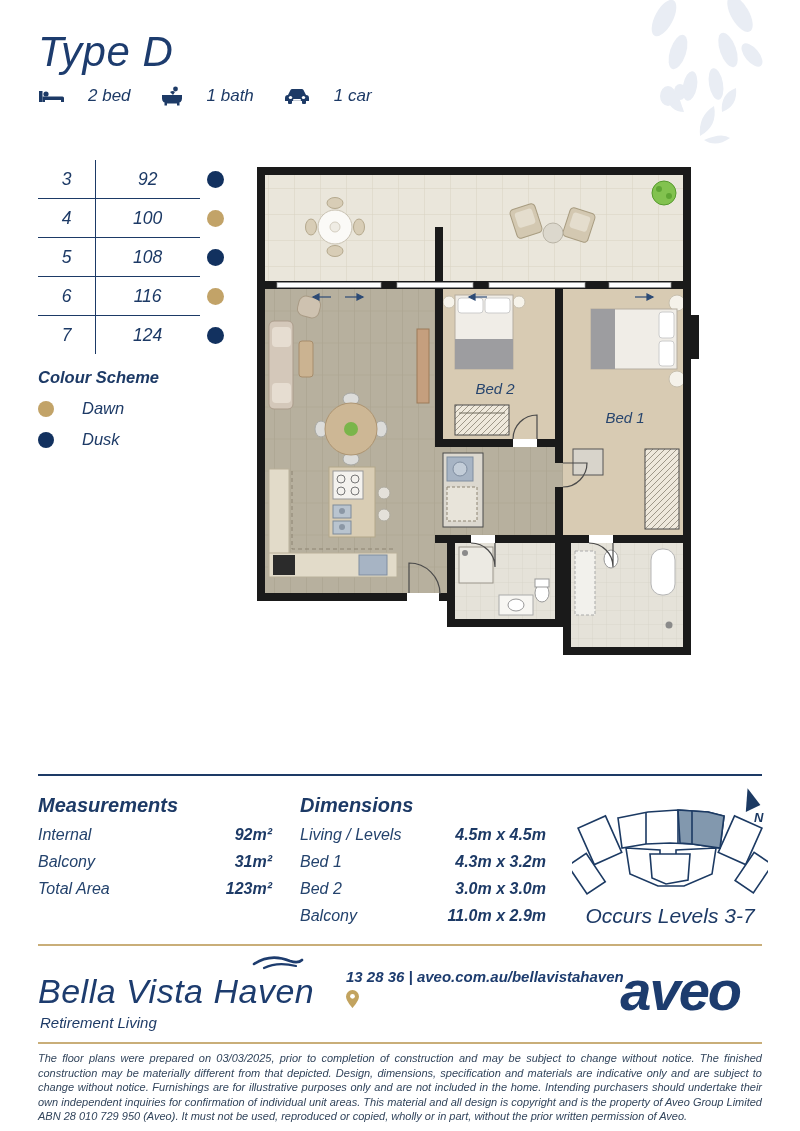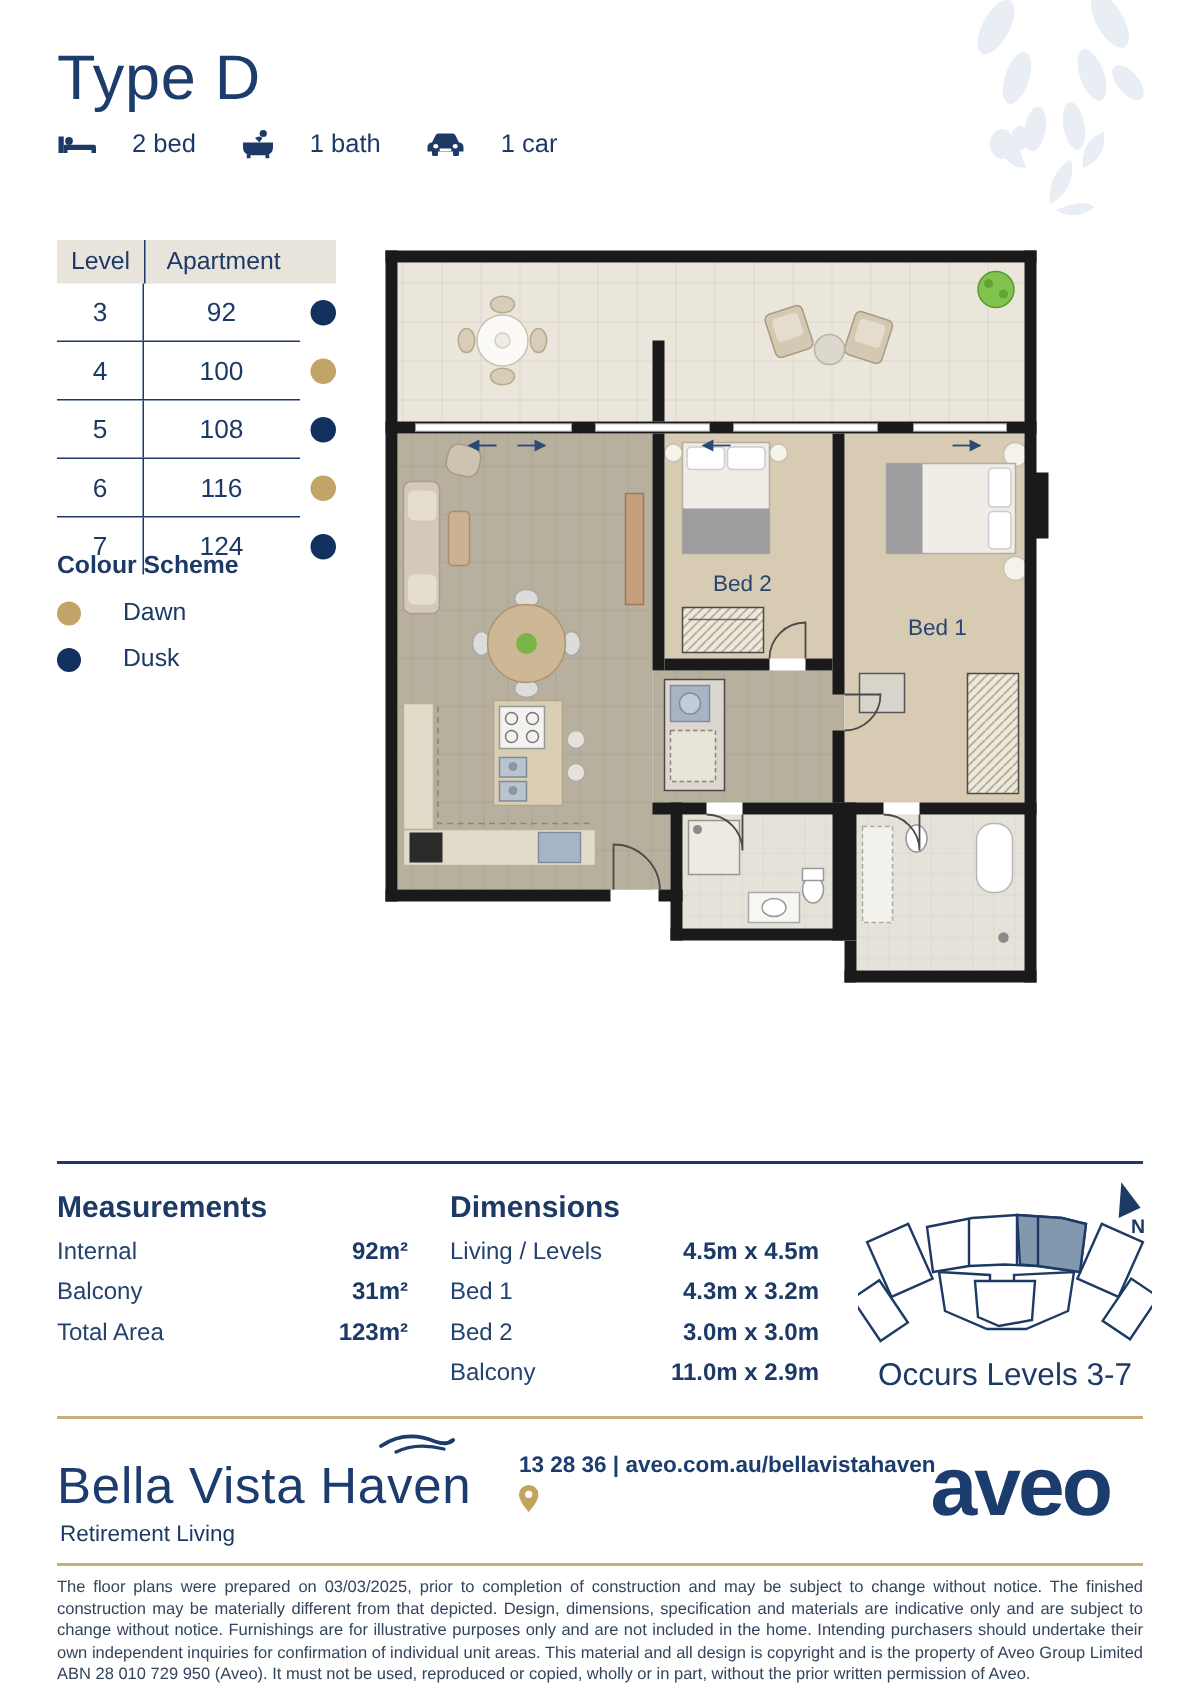--- a/index.html
+++ b/index.html
@@ -1,17 +1,17 @@
 <!DOCTYPE html>
 <html><head>
 <meta charset="utf-8">
 <style>
   html,body{margin:0;padding:0;background:#ffffff;}
   .page{position:relative;width:776px;height:1131px;background:#ffffff;overflow:hidden;
-        font-family:"Liberation Sans", sans-serif;color:#1d3a66;}
+        font-family:"Liberation Sans", sans-serif;color:#1d3a66;font-style:italic;}
   .abs{position:absolute;}
   .title{font-size:42px;letter-spacing:.5px;color:#1d3c6e;}
   .feat-row{display:flex;align-items:center;gap:30px;}
   .feat{display:flex;align-items:center;gap:24px;font-size:17px;color:#1d3a66;}
   .tbl{width:186px;}
   .tbl-head{display:flex;background:#e9e4db;height:29px;line-height:29px;font-size:16.5px;}
   .tbl-row{display:flex;align-items:center;height:38px;font-size:17.5px;}
   .c-level{width:58px;text-align:center;border-right:1.5px solid #1d3a66;height:100%;
            display:flex;align-items:center;justify-content:center;}
   .c-apt{width:104px;text-align:center;display:flex;align-items:center;justify-content:center;height:100%;}
@@ -85,24 +85,20 @@
         <ellipse cx="6.5" cy="10.5" rx="1.7" ry="1.5" fill="#ffffff"></ellipse>
         <ellipse cx="19.5" cy="10.5" rx="1.7" ry="1.5" fill="#ffffff"></ellipse>
         <rect x="9" y="12" width="8" height="1.8" rx="0.9" fill="#ffffff"></rect>
       </svg>
       <span>1 car</span>
     </div>
   </div>
 
   <div class="abs" style="left:38px;top:160px;">
     <div class="tbl">
-      <div class="tbl-head">
-        <div class="c-level">Level</div>
-        <div class="c-apt">Apartment</div>
-      </div>
       <div class="tbl-row">
         <div class="c-level">3</div>
         <div class="c-apt">92</div>
         <div class="dot" style="background: rgb(18, 49, 95);"></div>
       </div>
       <div class="rowline"></div>
       <div class="tbl-row">
         <div class="c-level">4</div>
         <div class="c-apt">100</div>
         <div class="dot" style="background: rgb(194, 163, 104);"></div>

